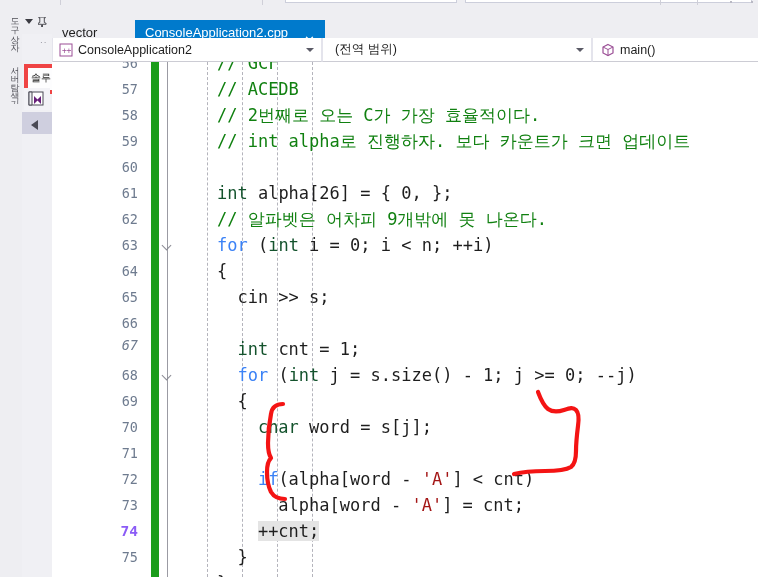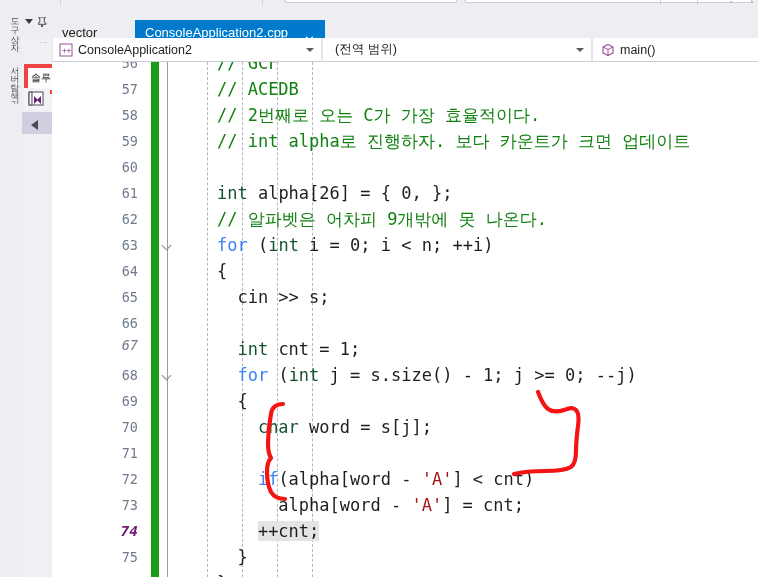--- a/index.html
+++ b/index.html
@@ -69,21 +69,21 @@
           background:#ffffff;overflow:hidden;}
   .gutter{position:absolute;left:0;top:0;width:96px;height:515px;background:#ffffff;}
   .changebar{position:absolute;left:99px;top:0;width:8px;height:515px;background:#1a9c1a;}
   .collapsecol{position:absolute;left:108px;top:0;width:16px;height:515px;background:#ffffff;}
   .collapseline{position:absolute;left:7px;top:0;width:1px;height:515px;background:#9b9ba3;}
   .codearea{position:absolute;left:124px;top:0;width:582px;height:515px;background:#ffffff;}
 
   .lnum{position:absolute;right:10px;width:80px;text-align:right;
         font-family:"DejaVu Sans Mono", monospace;font-size:13.5px;color:#6e7b8f;
         height:26px;line-height:26px;}
-  .lnum.cur{color:#701a75;font-weight:bold;font-size:14.5px;font-style:italic;}
+  .lnum.cur{color:#8b5cf6;font-weight:bold;font-size:14.5px;}
 
   .codeline{position:absolute;left:0;width:582px;height:26px;line-height:26px;
             font-family:"DejaVu Sans Mono", monospace;font-size:17px;
             color:#1e1e1e;white-space:pre;}
   .hl{background:#e4e4e4;}
 
   .c-com{color:#108010;}
   .c-kw{color:#14532d;}
   .c-ctl{color:#3b82f6;}
   .c-num{color:#1e1e1e;}

